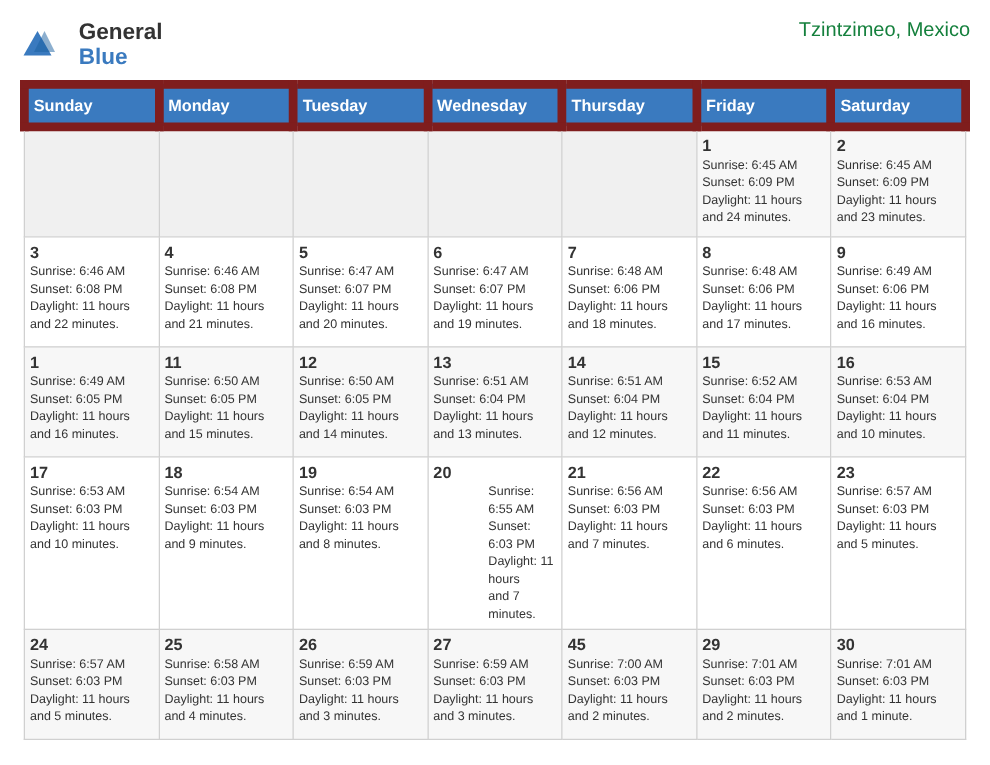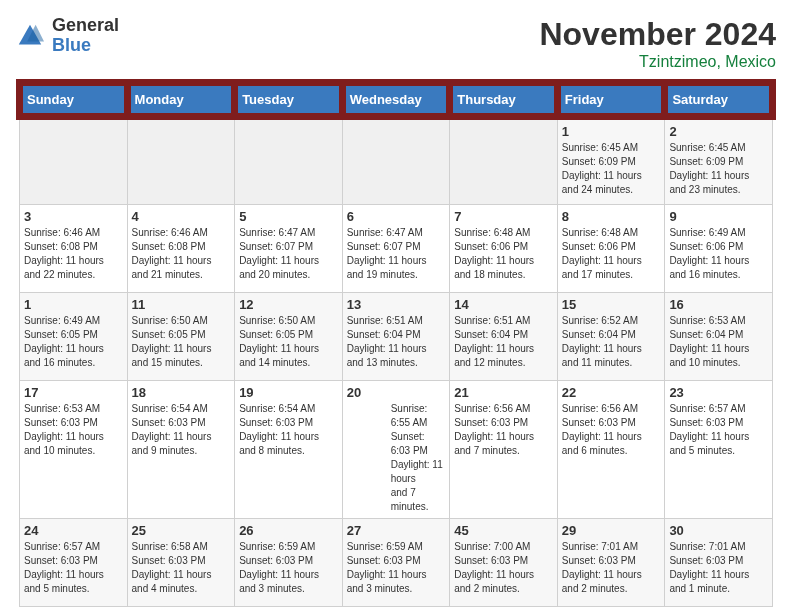--- a/index.html
+++ b/index.html
@@ -12,21 +12,21 @@
     }
     .header {
       display: flex;
       justify-content: space-between;
       align-items: flex-start;
       margin-bottom: 8px;
     }
     .logo {
       display: flex;
       align-items: center;
-      gap: 8px;
+      gap: 19px;
     }
     .logo-text {
       font-size: 18px;
       font-weight: bold;
       line-height: 1.1;
     }
     .logo-general { color: #333; }
     .logo-blue { color: #3a7abf; }
     .logo-icon {
       width: 28px;
@@ -96,21 +96,20 @@
     <svg class="logo-icon" viewBox="0 0 40 40">
       <polygon points="20,4 36,32 4,32" fill="#3a7abf"></polygon>
       <polygon points="28,4 40,28 16,28" fill="#1a5fa0" opacity="0.5"></polygon>
     </svg>
     <div class="logo-text">
       <span class="logo-general">General</span><br>
       <span class="logo-blue">Blue</span>
     </div>
   </div>
   <div class="title-block">
-    <div class="month-title">November 2024</div>
     <div class="location-title">Tzintzimeo, Mexico</div>
   </div>
 </div>
 
 <table>
   <thead>
     <tr>
     <th>Sunday</th>
         <th>Monday</th>
         <th>Tuesday</th>

